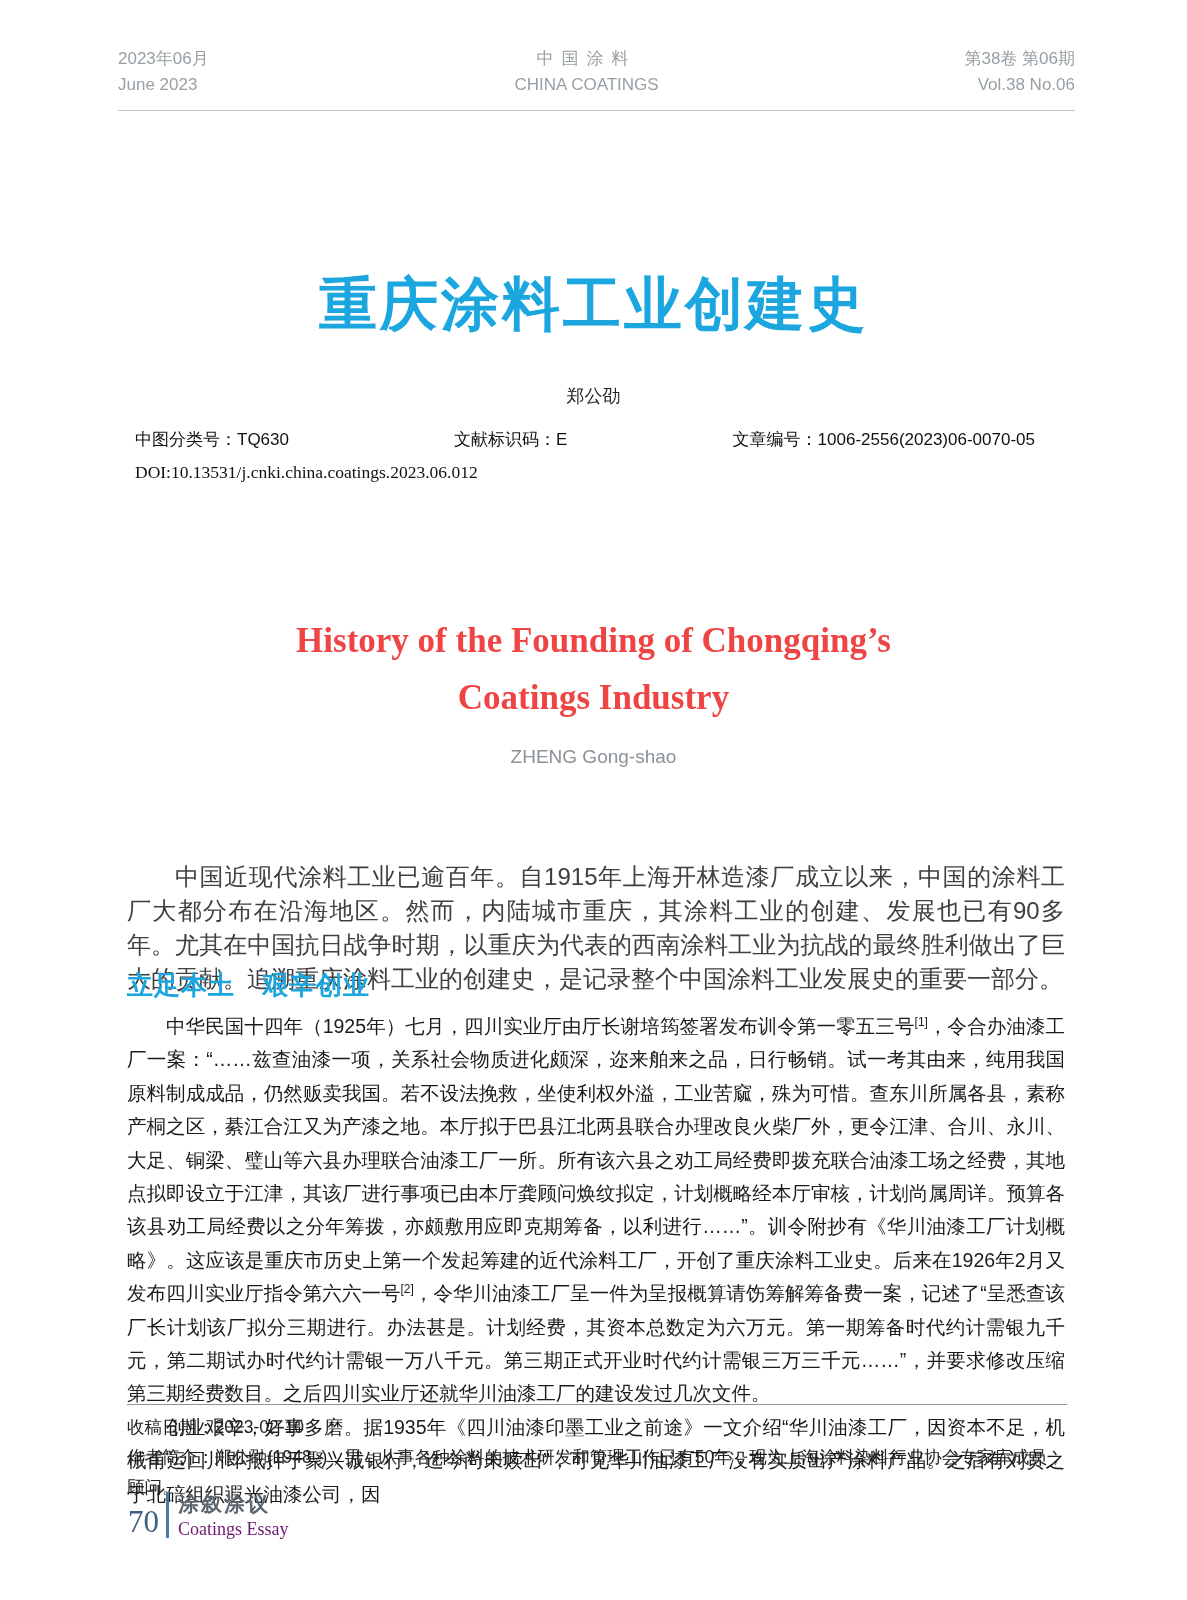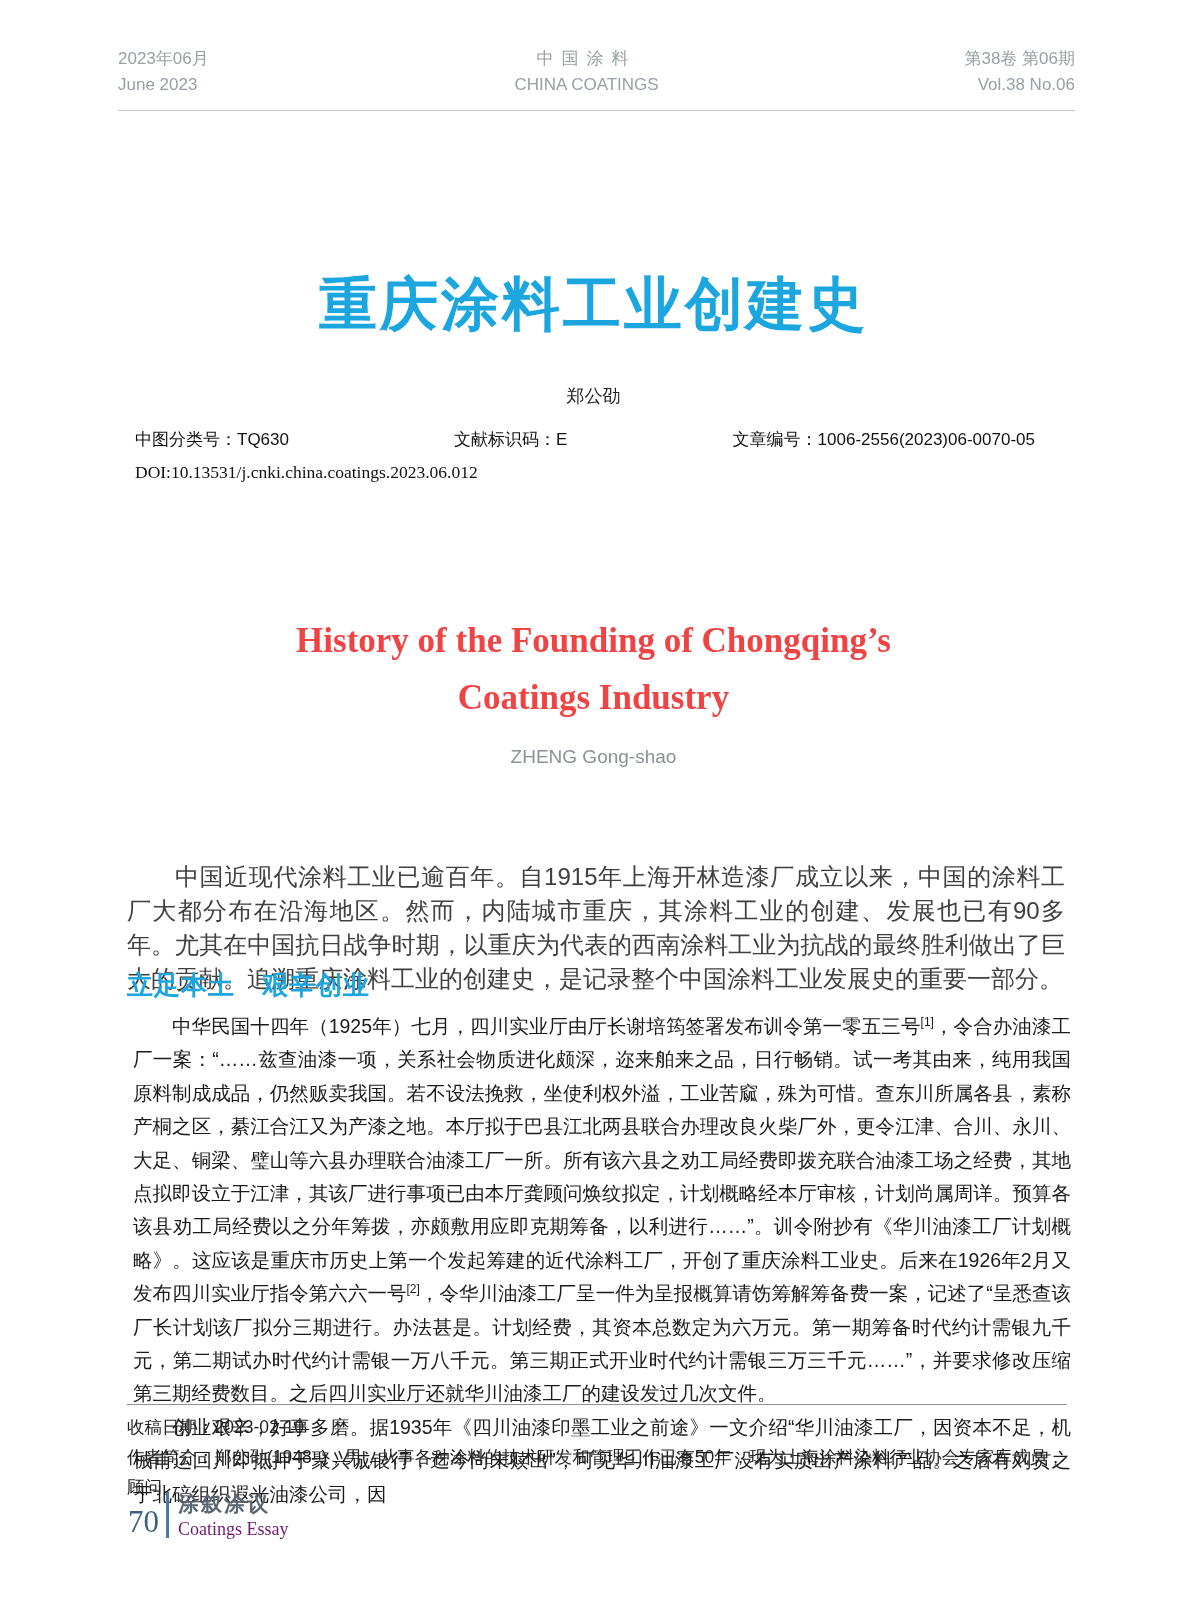--- a/index.html
+++ b/index.html
@@ -72,21 +72,21 @@
   }
   .abstract p{margin:0;text-indent:2em;}
   
   .section-heading{
     position:absolute;left:127px;top:968px;
     font-size:26px;font-weight:bold;
     color:#1ba6df;
     letter-spacing:1px;
   }
   .body-text{
-    position:absolute;left:133px;top:1010px;width:938px;
+    position:absolute;left:127px;top:1010px;width:938px;
     font-size:19.5px;line-height:33.4px;
     text-align:justify;
     color:#1a1a1a;
   }
   .body-text p{margin:0;text-indent:2em;}
   .body-text sup{font-size:12px;line-height:0;}
   
   .footnote{
     position:absolute;left:127px;top:1404px;width:940px;
     border-top:1.5px solid #8f9499;

